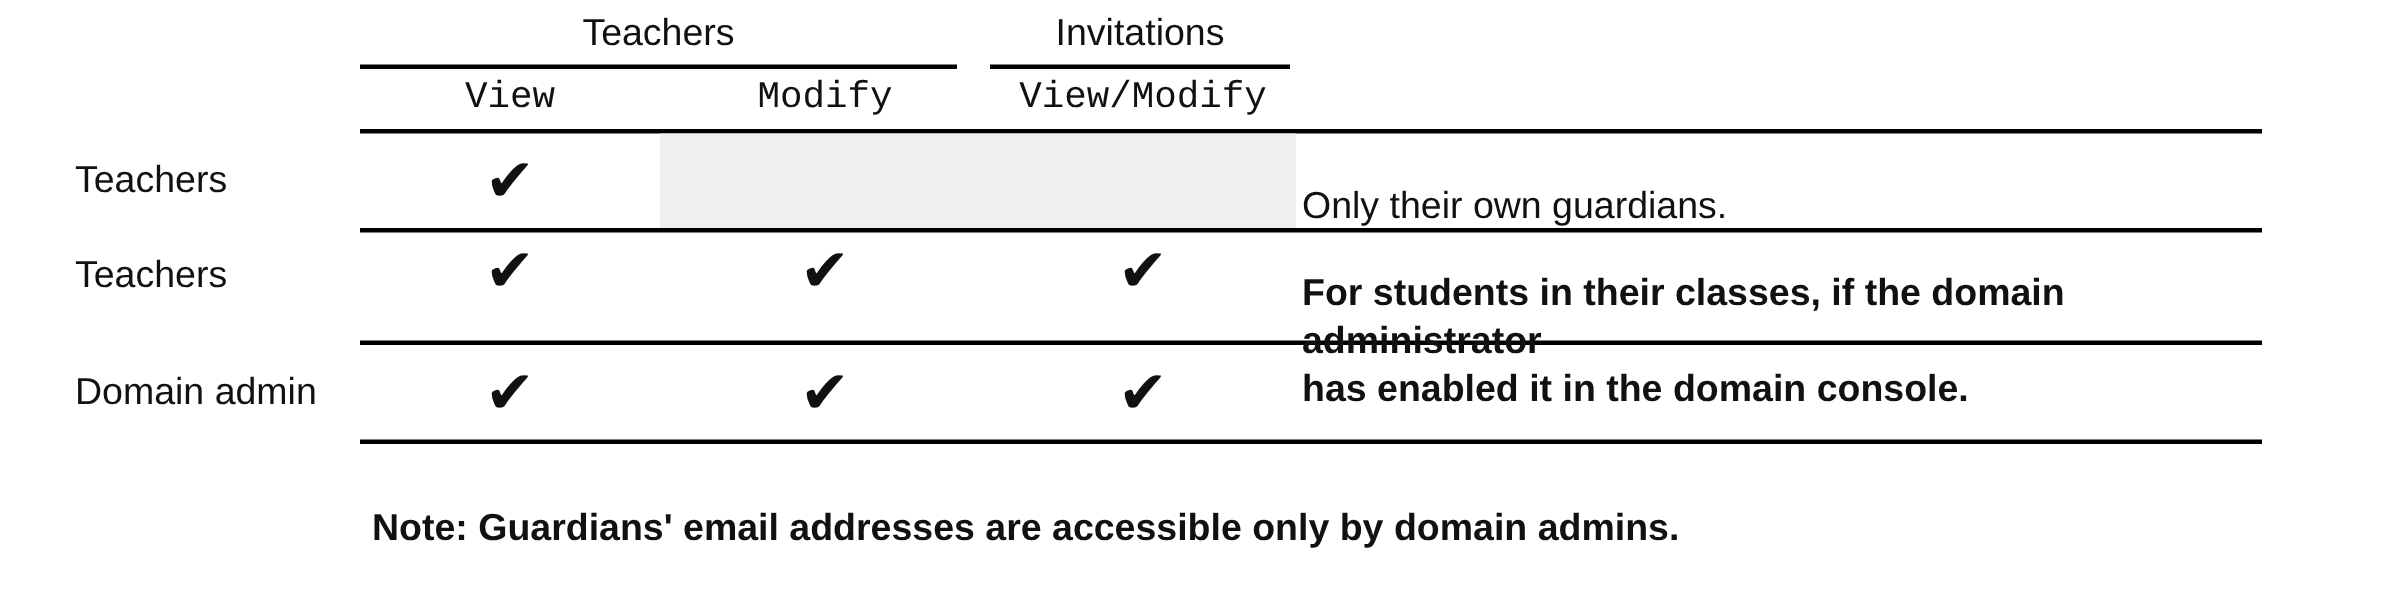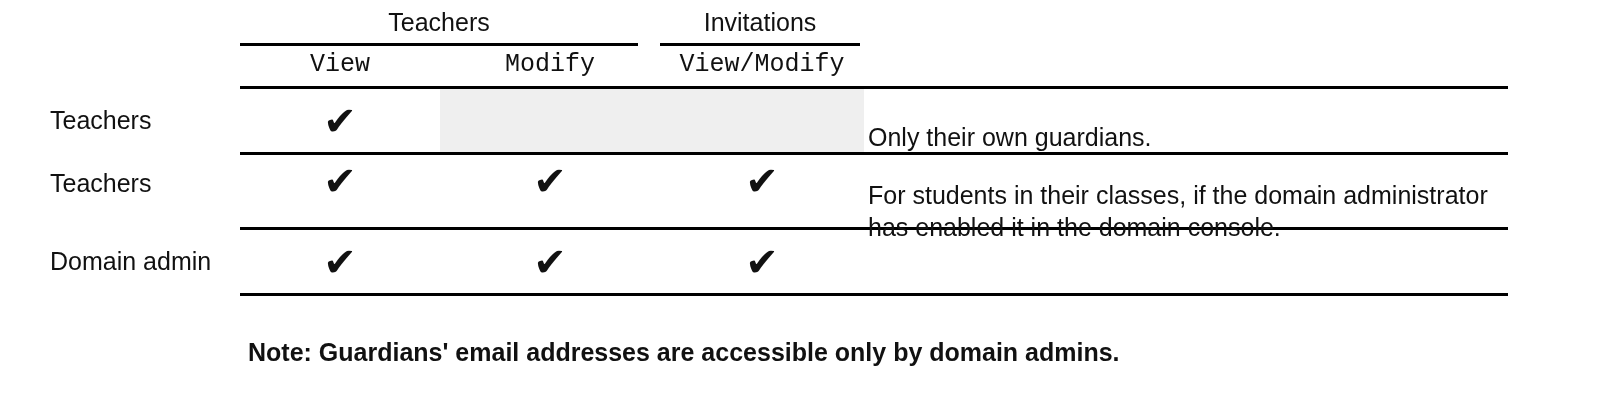--- a/index.html
+++ b/index.html
@@ -132,21 +132,21 @@
     position: absolute;
     left: 628px;
     top: 16px;
     width: 640px;
     height: 100%;
     display: flex;
     align-items: center;
     font-size: 25px;
     line-height: 32px;
   }
-  .row.r1 .desc { align-items: flex-start; padding-top: 8px; box-sizing: border-box; }
+  .row.r1 .desc { align-items: flex-start; padding-top: 8px; box-sizing: border-box; font-weight: bold; }
   .desc span { display: block; }
 
   .note {
     position: absolute;
     left: 248px;
     top: 338px;
     font-size: 25px;
     white-space: nowrap;
     font-weight: bold;
   }

